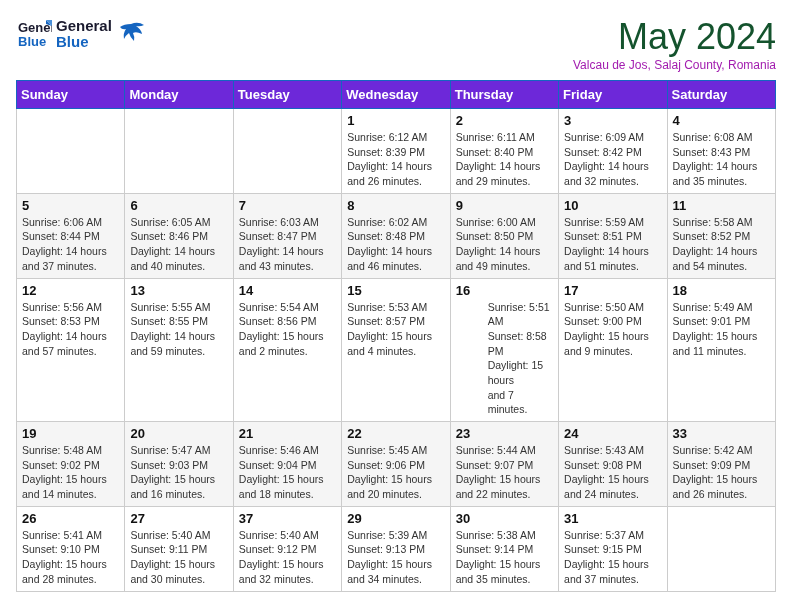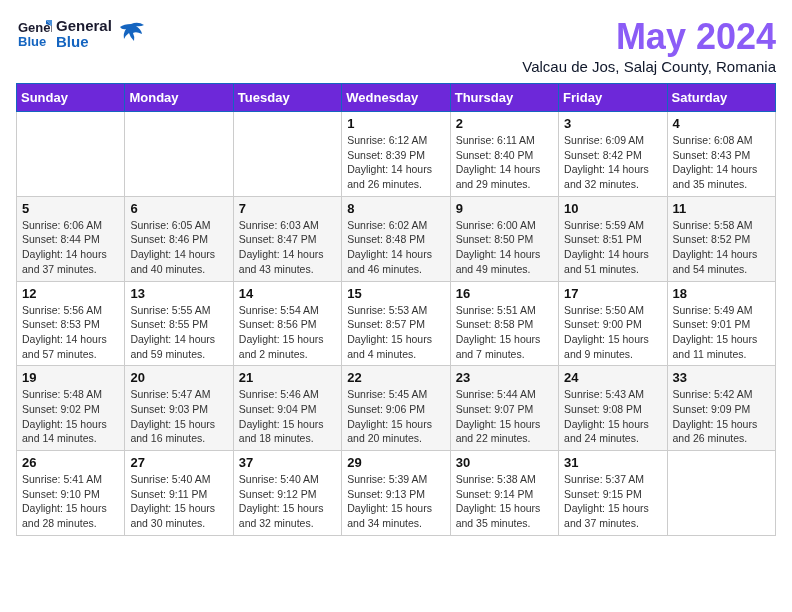--- a/index.html
+++ b/index.html
@@ -15,22 +15,22 @@
       justify-content: space-between;
       align-items: flex-start;
       margin-bottom: 8px;
     }
     .logo {
       display: flex;
       align-items: center;
       gap: 4px;
     }
     .title-block { text-align: right; }
-    .month-title { font-size: 36px; font-weight: bold; color: #8b5cf6; }
-    .location-title { font-size: 15px; color: #0f172a; }
+    .month-title { font-size: 36px; font-weight: normal; color: #14532d; }
+    .location-title { font-size: 12px; color: #a21caf; }
 
     .calendar {
       width: 100%;
       border-collapse: collapse;
       font-size: 11px;
     }
     .calendar thead th {
       background: #6d28d9;
       color: #fff;
       padding: 6px 4px;
@@ -208,21 +208,21 @@
         </td>
         <td>
           <div class="day-number">15</div>
           <div class="day-info" style="white-space: pre-line;">Sunrise: 5:53 AM
 Sunset: 8:57 PM
 Daylight: 15 hours
 and 4 minutes.</div>
         </td>
         <td>
           <div class="day-number">16</div>
-          <div class="day-info" style="white-space: pre-line;">Sunrise: 5:51 AM
+          <div class="day-info" style="white-space: pre-line; margin-left: 32px;">Sunrise: 5:51 AM
 Sunset: 8:58 PM
 Daylight: 15 hours
 and 7 minutes.</div>
         </td>
         <td>
           <div class="day-number">17</div>
           <div class="day-info" style="white-space: pre-line;">Sunrise: 5:50 AM
 Sunset: 9:00 PM
 Daylight: 15 hours
 and 9 minutes.</div>

